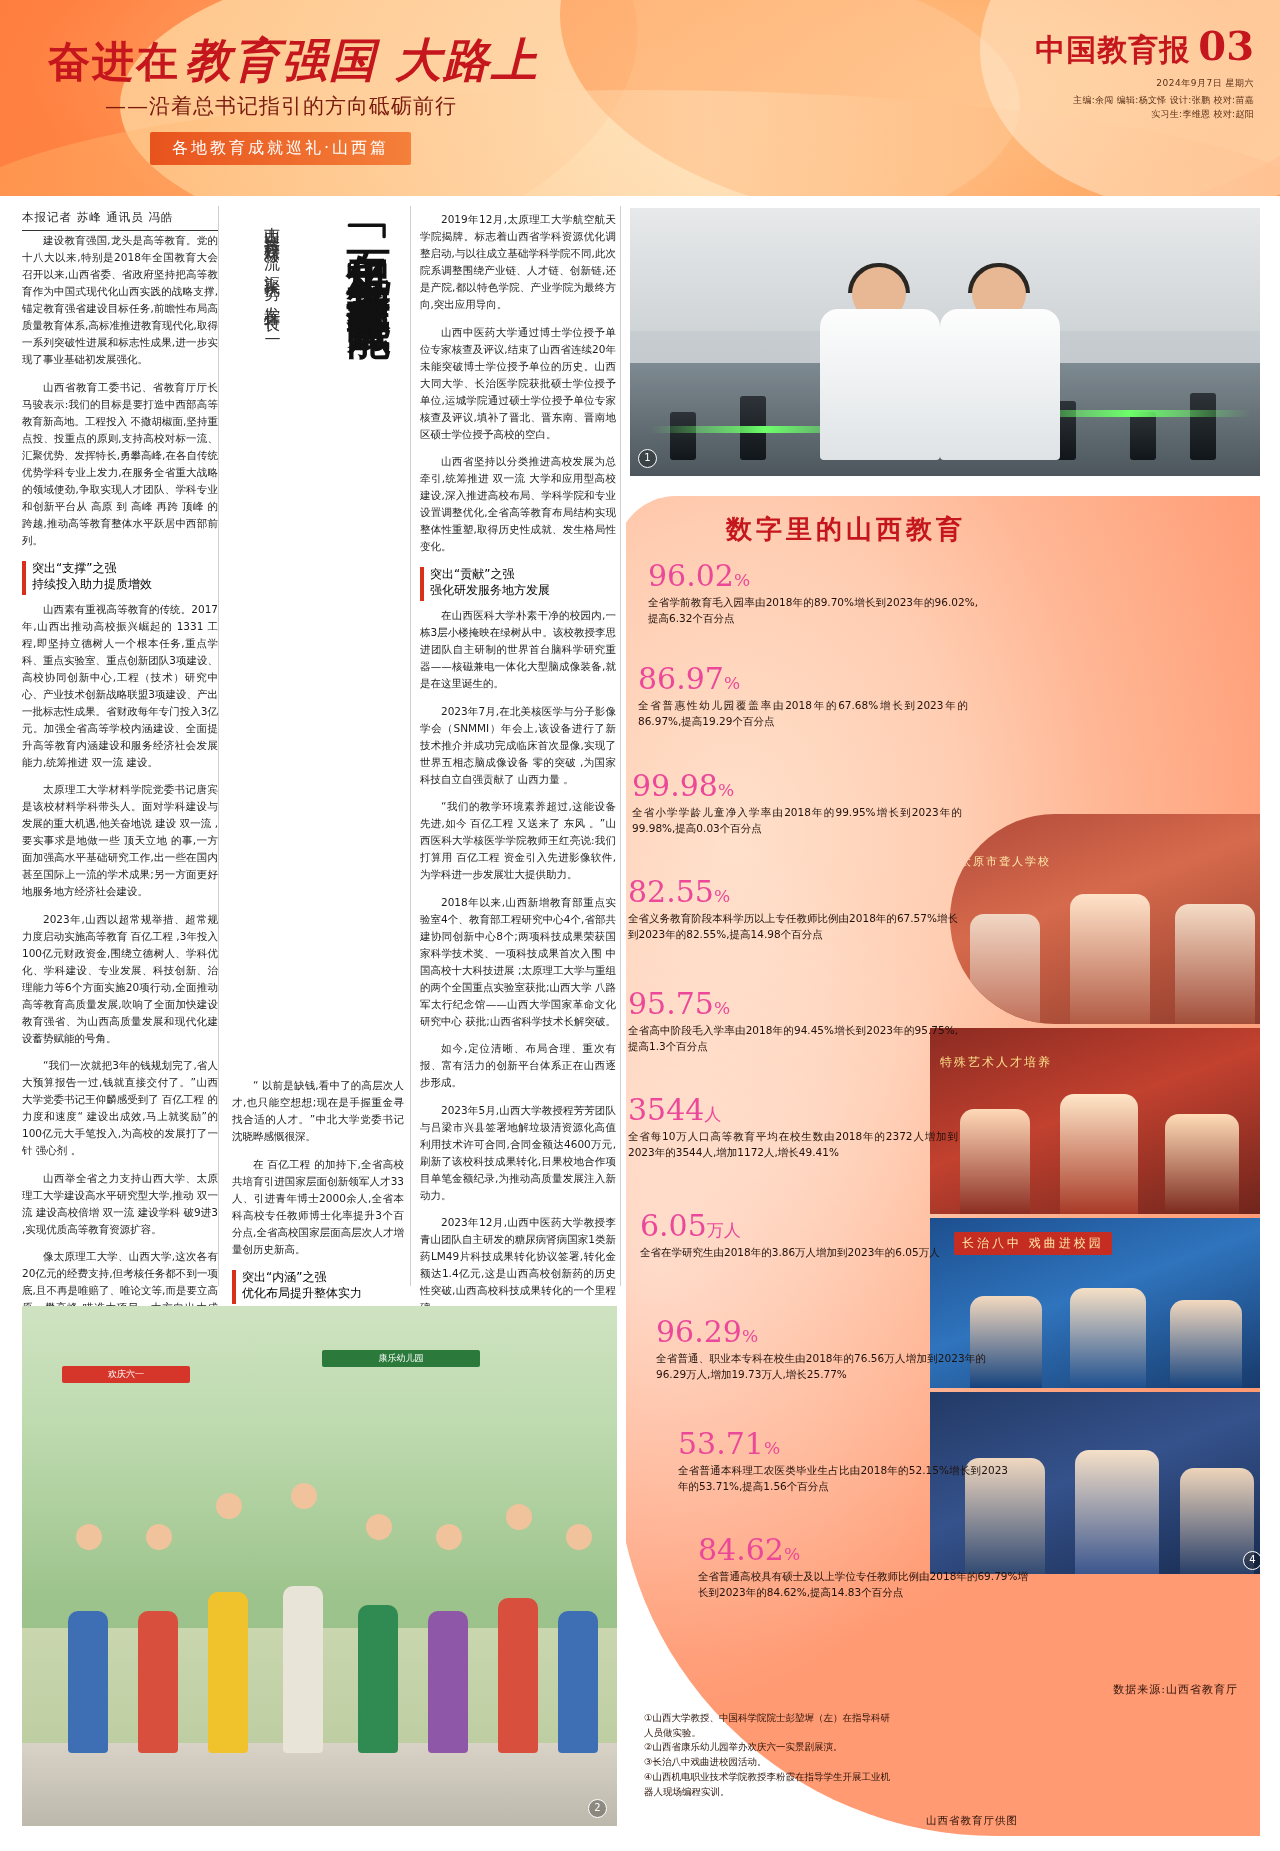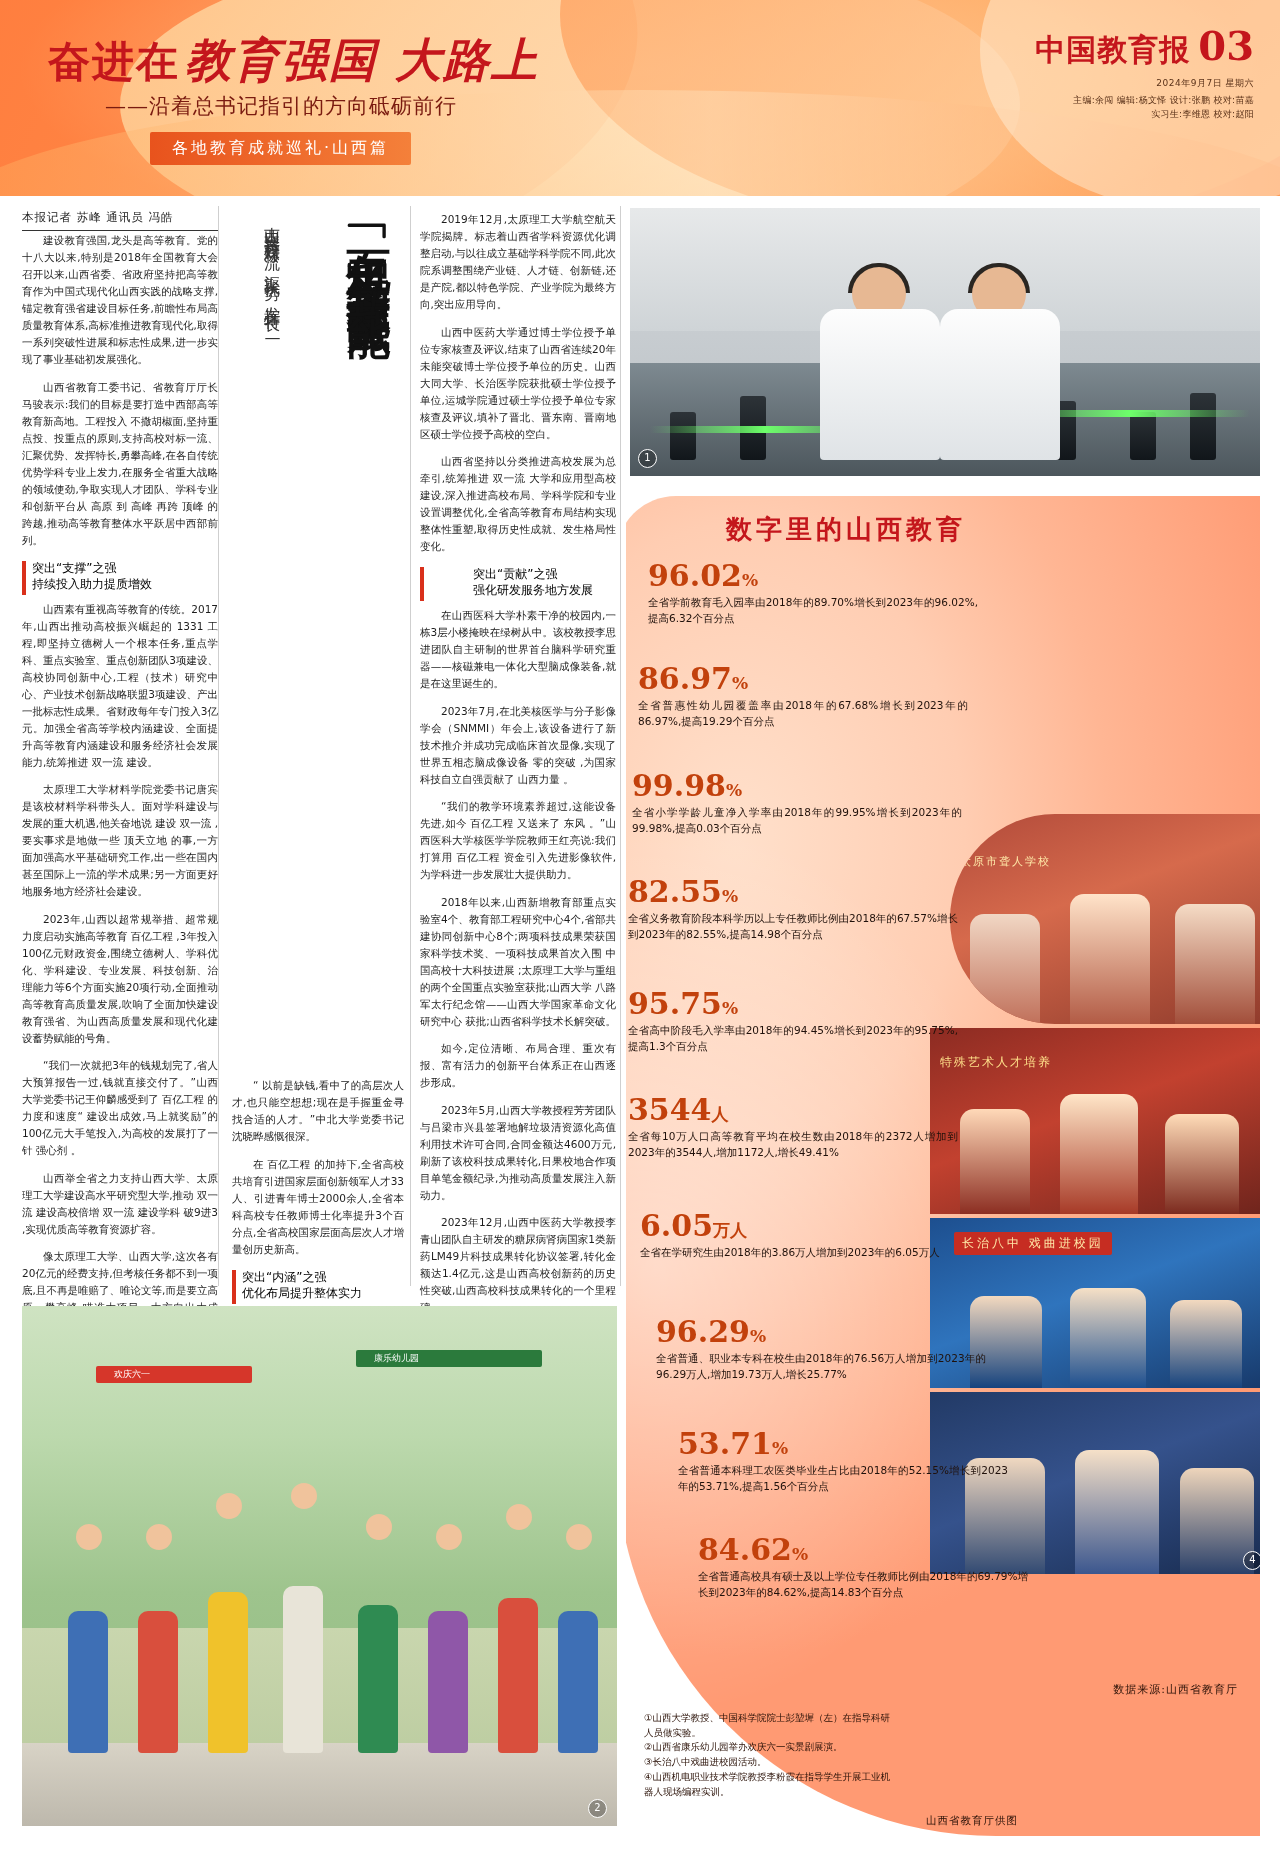--- a/index.html
+++ b/index.html
@@ -81,33 +81,33 @@
   .person .coat{position:absolute;bottom:0;left:0;width:100%;height:78%;background:linear-gradient(180deg,#fdfdfd,#dfe3e6);border-radius:18px 18px 4px 4px;}
   .person .head{position:absolute;top:0;left:32px;width:54px;height:54px;border-radius:50%;background:#e7b893;}
   .person .hair{position:absolute;top:-4px;left:28px;width:62px;height:30px;border-radius:30px 30px 0 0;background:#2a2622;}
 
   .photo2 .sky{position:absolute;inset:0;background:linear-gradient(180deg,#cfe3c2 0%,#bcd9ad 25%,#9ec48d 55%,#8fb87f 100%);}
   .photo2 .ground{position:absolute;left:0;bottom:0;width:100%;height:38%;background:linear-gradient(180deg,#c9d6ae,#b6c89a);}
   .photo2 .road{position:absolute;left:0;bottom:0;width:100%;height:16%;background:linear-gradient(180deg,#d8d3c6,#bdb8ac);}
   .kid{position:absolute;bottom:14%;width:52px;height:44%;}
   .kid .b{position:absolute;bottom:0;left:6px;width:40px;height:62%;border-radius:10px 10px 4px 4px;}
   .kid .h{position:absolute;top:0;left:14px;width:26px;height:26px;border-radius:50%;background:#f0c39c;}
-  .banner{position:absolute;background:#d6362a;color:#fff;font-size:9px;text-align:left;line-height:1.2;padding:3px 18px;border-radius:2px;margin-left:34px;}
+  .banner{position:absolute;background:#d6362a;color:#fff;font-size:9px;text-align:center;line-height:1.2;padding:3px 4px;border-radius:2px;}
 
   
   .numpanel{position:absolute;left:626px;top:300px;width:634px;height:1340px;overflow:hidden;}
   .np-bg{position:absolute;left:-10px;top:0;width:660px;height:1340px;
     background:radial-gradient(ellipse 600px 820px at 120px 340px,#ffe0cb 0%,#ffcdb2 38%,#ffb694 62%,#ff9a73 100%);
     border-radius:60px 0 0 380px;}
   .np-bg2{position:absolute;left:-30px;top:250px;width:700px;height:1090px;
     background:radial-gradient(ellipse 520px 640px at 60px 520px,rgba(255,255,255,.45),rgba(255,255,255,0) 70%);}
   .np-title{position:absolute;left:0;top:16px;width:440px;text-align:center;
     font-family:"DejaVu Serif","Liberation Serif",serif;font-size:26px;font-weight:bold;color:#c4161c;letter-spacing:4px;}
   .stat{position:absolute;width:330px;}
-  .stat .num{font-family:"DejaVu Serif","Liberation Serif",serif;font-size:30px;font-weight:bold;color:#c2410c;letter-spacing:0;}
+  .stat .num{font-family:"DejaVu Serif","Liberation Serif",serif;font-size:30px;font-weight:normal;color:#ec4899;letter-spacing:0;}
   .stat .num small{font-size:17px;}
   .stat .desc{font-size:10.5px;line-height:1.5;color:#20110b;margin-top:2px;text-align:justify;}
   .np-source{position:absolute;right:22px;top:1186px;font-size:11px;color:#2b1208;letter-spacing:1px;}
   .np-caps{position:absolute;left:18px;top:1215px;width:250px;font-size:9.5px;line-height:1.55;color:#2b1208;}
   .np-credit{position:absolute;left:300px;top:1318px;font-size:10.5px;color:#2b1208;letter-spacing:1px;}
 
   
   .collage{position:absolute;right:0;top:318px;width:330px;height:760px;overflow:hidden;}
   .cphoto{position:absolute;overflow:hidden;}
   .c1{right:-20px;top:0;width:330px;height:210px;border-radius:110px 0 0 110px;
@@ -202,21 +202,21 @@
       <p class="ptext">目前,山西高校理工科专业占比达54%,省教育厅从2017年开始,按照大力淘汰 低质、过剩、错位 专业的 六字方针 ,加快推动专业整体优化调整。截至2023年底,撤销本科专业19个,申请撤销本科专业87个,新增本科专业</p>
     </div>
 
     <div class="col3">
       <p class="ptext">2019年12月,太原理工大学航空航天学院揭牌。标志着山西省学科资源优化调整启动,与以往成立基础学科学院不同,此次院系调整围绕产业链、人才链、创新链,还是产院,都以特色学院、产业学院为最终方向,突出应用导向。</p>
       <p class="ptext">山西中医药大学通过博士学位授予单位专家核查及评议,结束了山西省连续20年未能突破博士学位授予单位的历史。山西大同大学、长治医学院获批硕士学位授予单位,运城学院通过硕士学位授予单位专家核查及评议,填补了晋北、晋东南、晋南地区硕士学位授予高校的空白。</p>
       <p class="ptext">山西省坚持以分类推进高校发展为总牵引,统筹推进 双一流 大学和应用型高校建设,深入推进高校布局、学科学院和专业设置调整优化,全省高等教育布局结构实现整体性重塑,取得历史性成就、发生格局性变化。</p>
 
       <div class="subhead">
         <div class="bar"></div>
-        <div class="txt" style="white-space:pre-line;margin-left:43px;">突出“贡献”之强
+        <div class="txt" style="white-space:pre-line;">突出“贡献”之强
 强化研发服务地方发展</div>
       </div>
 
       <p class="ptext">在山西医科大学朴素干净的校园内,一栋3层小楼掩映在绿树从中。该校教授李思进团队自主研制的世界首台脑科学研究重器——核磁兼电一体化大型脑成像装备,就是在这里诞生的。</p>
       <p class="ptext">2023年7月,在北美核医学与分子影像学会（SNMMI）年会上,该设备进行了新技术推介并成功完成临床首次显像,实现了世界五相态脑成像设备 零的突破 ,为国家科技自立自强贡献了 山西力量 。</p>
       <p class="ptext">“我们的教学环境素养超过,这能设备先进,如今 百亿工程 又送来了 东风 。”山西医科大学核医学学院教师王红亮说:我们打算用 百亿工程 资金引入先进影像软件,为学科进一步发展壮大提供助力。</p>
       <p class="ptext">2018年以来,山西新增教育部重点实验室4个、教育部工程研究中心4个,省部共建协同创新中心8个;两项科技成果荣获国家科学技术奖、一项科技成果首次入围 中国高校十大科技进展 ;太原理工大学与重组的两个全国重点实验室获批;山西大学 八路军太行纪念馆——山西大学国家革命文化研究中心 获批;山西省科学技术长解突破。</p>
       <p class="ptext">如今,定位清晰、布局合理、重次有报、富有活力的创新平台体系正在山西逐步形成。</p>
       <p class="ptext">2023年5月,山西大学教授程芳芳团队与吕梁市兴县签署地解垃圾清资源化高值利用技术许可合同,合同金额达4600万元,刷新了该校科技成果转化,日果校地合作项目单笔金额纪录,为推动高质量发展注入新动力。</p>
       <p class="ptext">2023年12月,山西中医药大学教授李青山团队自主研发的糖尿病肾病国家1类新药LM49片科技成果转化协议签署,转化金额达1.4亿元,这是山西高校创新药的历史性突破,山西高校科技成果转化的一个里程碑。</p>

